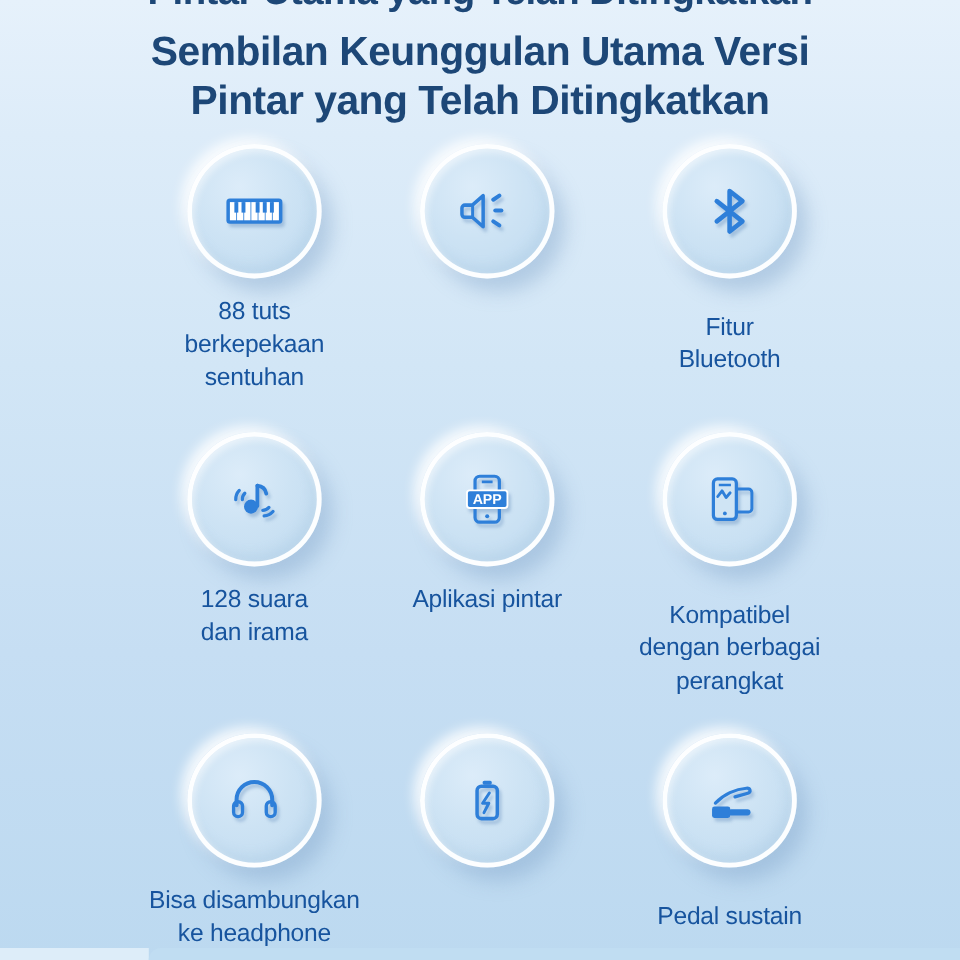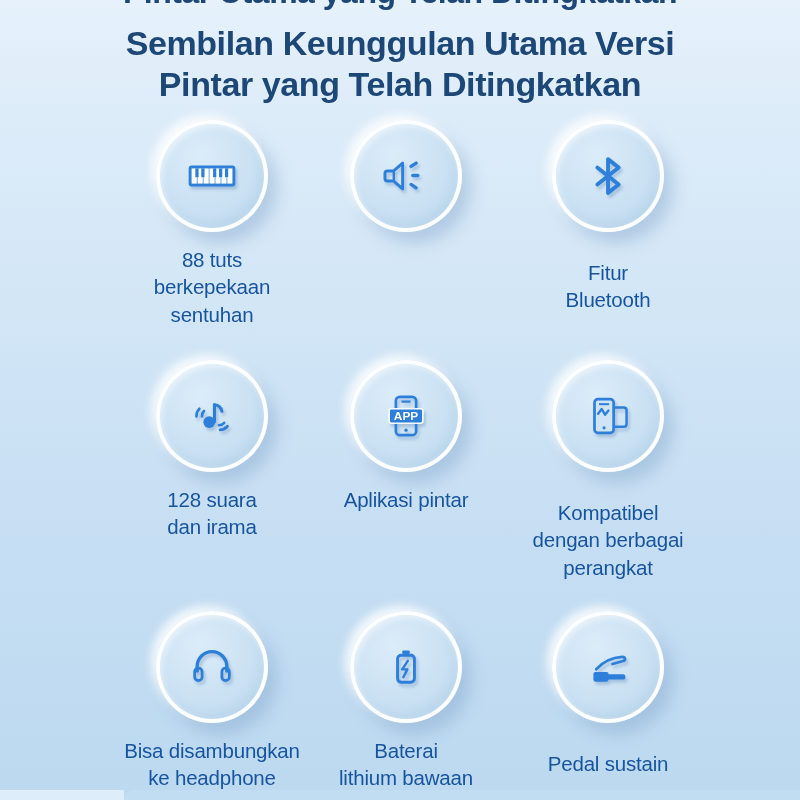--- a/index.html
+++ b/index.html
@@ -157,22 +157,20 @@
   </div>
 
   <div class="cell c2 r3">
     <div class="circle">
       <svg class="icon" viewBox="0 0 48 48" width="54" height="54">
         <rect x="16.5" y="13.5" width="15" height="24" rx="3.2" fill="none" stroke="currentColor" stroke-width="2.6"></rect>
         <rect x="20.6" y="9.4" width="6.8" height="3" rx="1.2" fill="currentColor"></rect>
         <path d="M25.6 18.5 l-5 7.6 h4.6 l-3.6 7" fill="none" stroke="currentColor" stroke-width="2.2" stroke-linecap="round" stroke-linejoin="round"></path>
       </svg>
     </div>
-    <div class="label">Baterai
-lithium bawaan</div>
   </div>
 
   <div class="cell c3 r3">
     <div class="circle">
       <svg class="icon" viewBox="0 0 48 48" width="54" height="54">
         <rect x="11" y="28.5" width="13.5" height="8.5" rx="1.8" fill="currentColor"></rect>
         <rect x="23" y="30.5" width="16.5" height="4.6" rx="2.3" fill="currentColor"></rect>
         <path d="M13.5 26 C19.5 19.5 28.5 15.5 36.5 15 c3 -.2 3.6 2.9 1 3.7 L28 21.4" fill="none" stroke="currentColor" stroke-width="2.4" stroke-linecap="round" stroke-linejoin="round"></path>
       </svg>
     </div>

